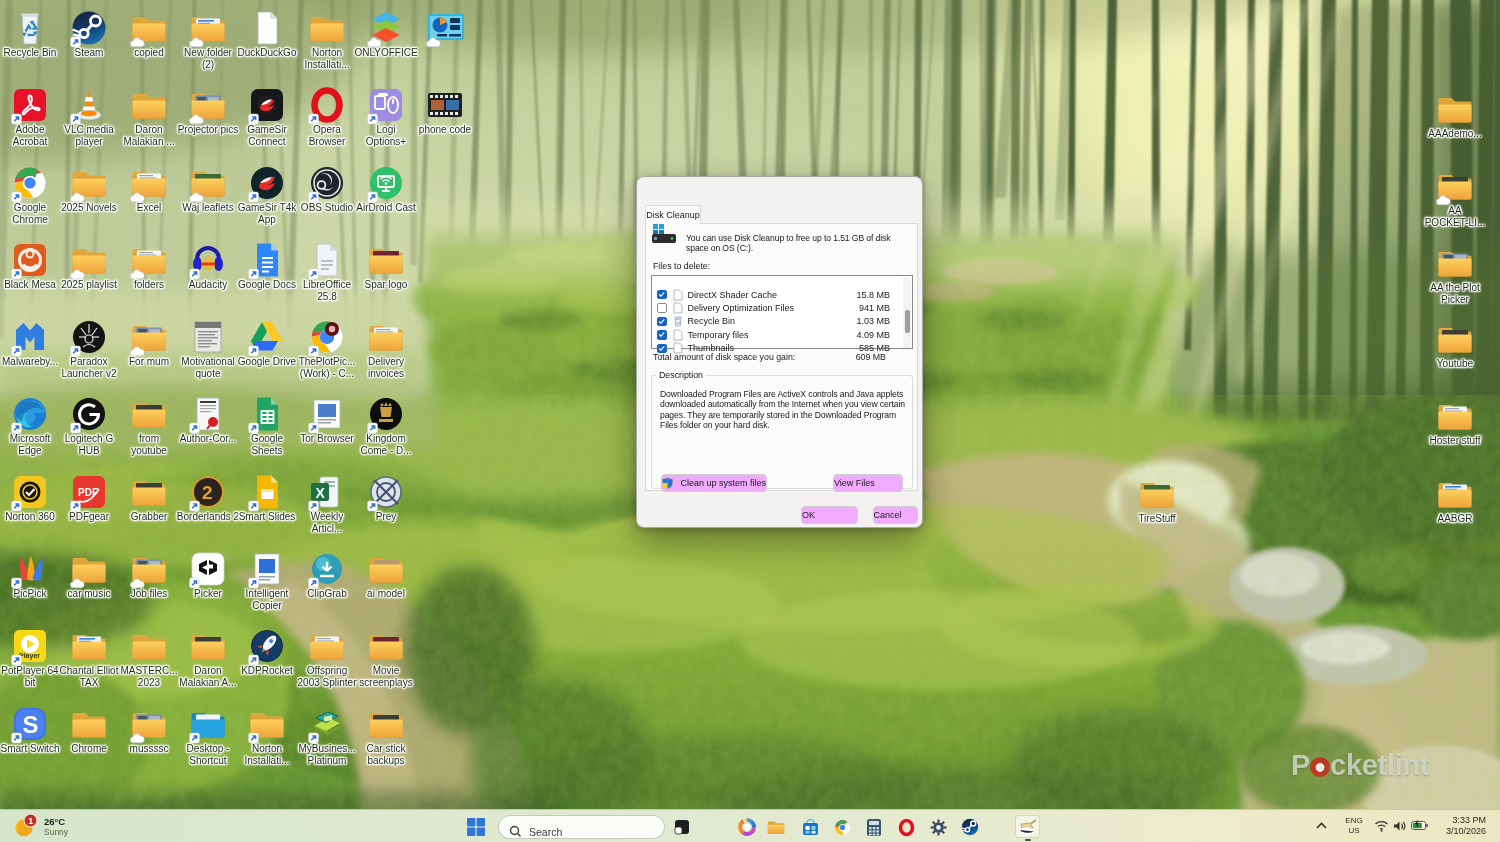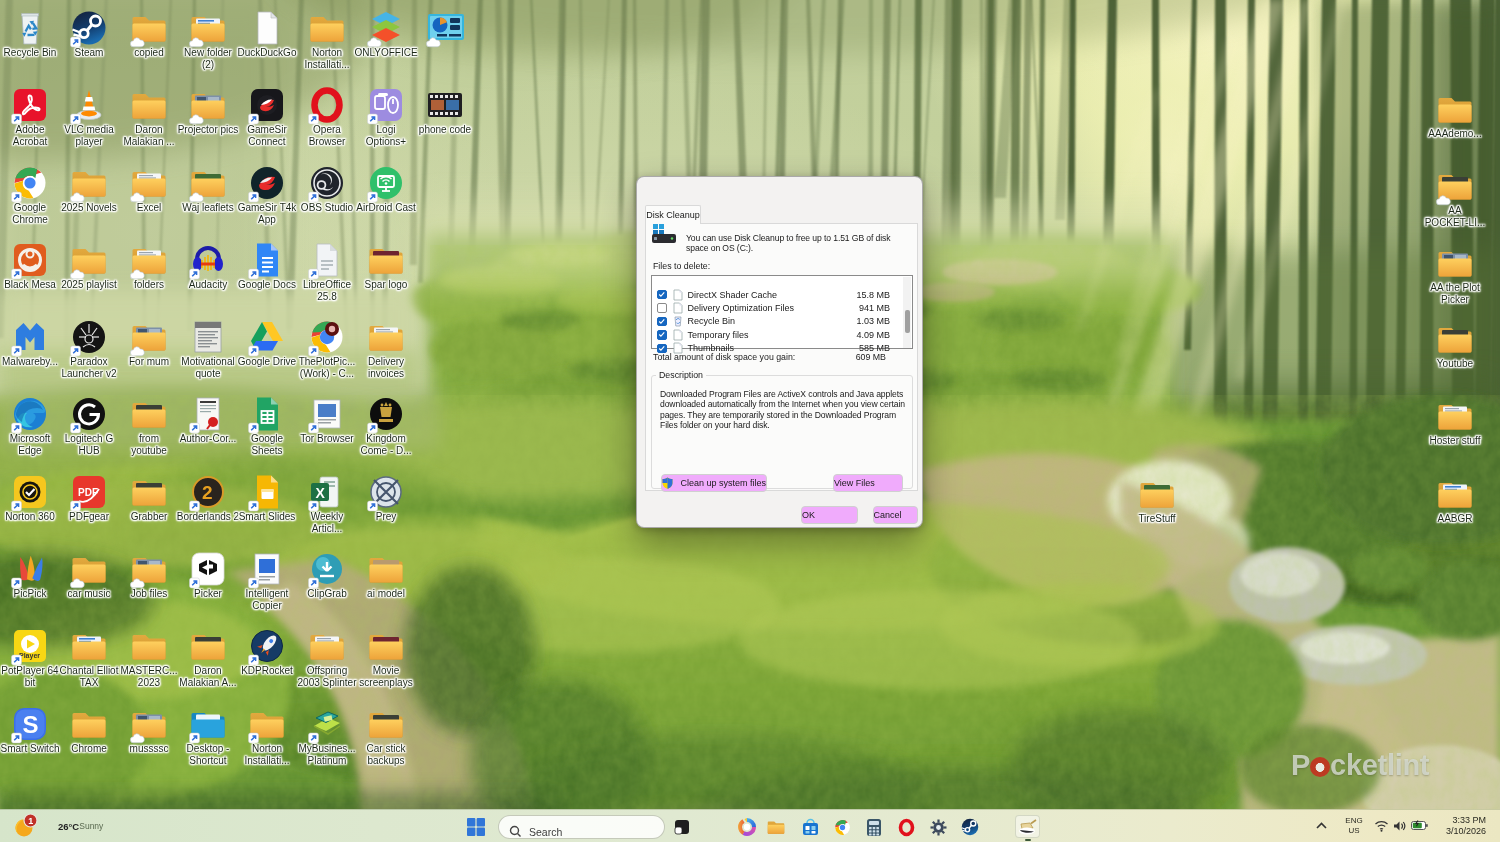--- a/index.html
+++ b/index.html
@@ -25,21 +25,21 @@
 .lis{position:absolute;right:22px;font-size:9px}
 #dsb{position:absolute;right:1px;top:1px;width:8px;height:71px;background:#f2f2f2}
 #dsbt{position:absolute;left:1.5px;top:33px;width:5px;height:23px;background:#a0a0a0;border-radius:2px}
 #dgroup{position:absolute;left:5px;top:146px;width:262px;height:119px;border:1px solid #dcdcdc;border-radius:3px}
 #dgroup legend{font-size:8.8px;margin-left:4px;padding:0 3px}
 #ddesc{position:absolute;left:8px;top:9px;font-size:8.6px;line-height:10.4px;white-space:nowrap;letter-spacing:-0.1px}
 .btn{position:absolute;height:18px;background:#f0abfc;border:1px solid #d0d0d0;border-radius:4px;display:flex;align-items:center;justify-content:space-between;font-size:9px}
 #tb{position:absolute;opacity:0.999;left:0;top:809px;width:1500px;height:33px;background:linear-gradient(90deg,#d6e5ca 0%,#dde8cf 25%,#e0e9d1 45%,#e5ead0 62%,#ebebcd 78%,#eee9c5 92%,#ebe7c2 100%);border-top:1px solid rgba(90,110,60,0.25)}
 .tbi{position:absolute;top:7px;display:flex;align-items:center;justify-content:center;width:20px;height:20px}
 #wx{position:absolute;left:14px;top:3px;display:flex;align-items:center}
-#wxt{margin-left:20px;display:flex;}
+#wxt{margin-left:6px;display:flex;flex-direction:column}
 #wxt b{font-size:9.5px;color:#222;font-weight:bold}
 #wxt span{font-size:8.5px;color:#5a6a50}
 #pill{position:absolute;left:498px;top:4.5px;width:167px;height:24px;border-radius:12px;background:rgba(255,255,255,0.85);border:1px solid rgba(130,140,110,0.45);display:flex;align-items:flex-end;padding-left:10px}
 #pill span{margin-left:7px;font-size:10.5px;color:#3c3c3c}
 #tind{position:absolute;left:1025px;top:28.5px;width:6px;height:2.5px;border-radius:2px;background:#3c5838}
 #eng{position:absolute;left:1343px;top:5.5px;font-size:8px;line-height:10px;color:#2a2a22;text-align:center;width:22px}
 #clock{position:absolute;right:14px;top:4.5px;font-size:9px;line-height:11.5px;color:#2a2a22;text-align:right}
 </style></head>
 <body>
 <div id="scene">

